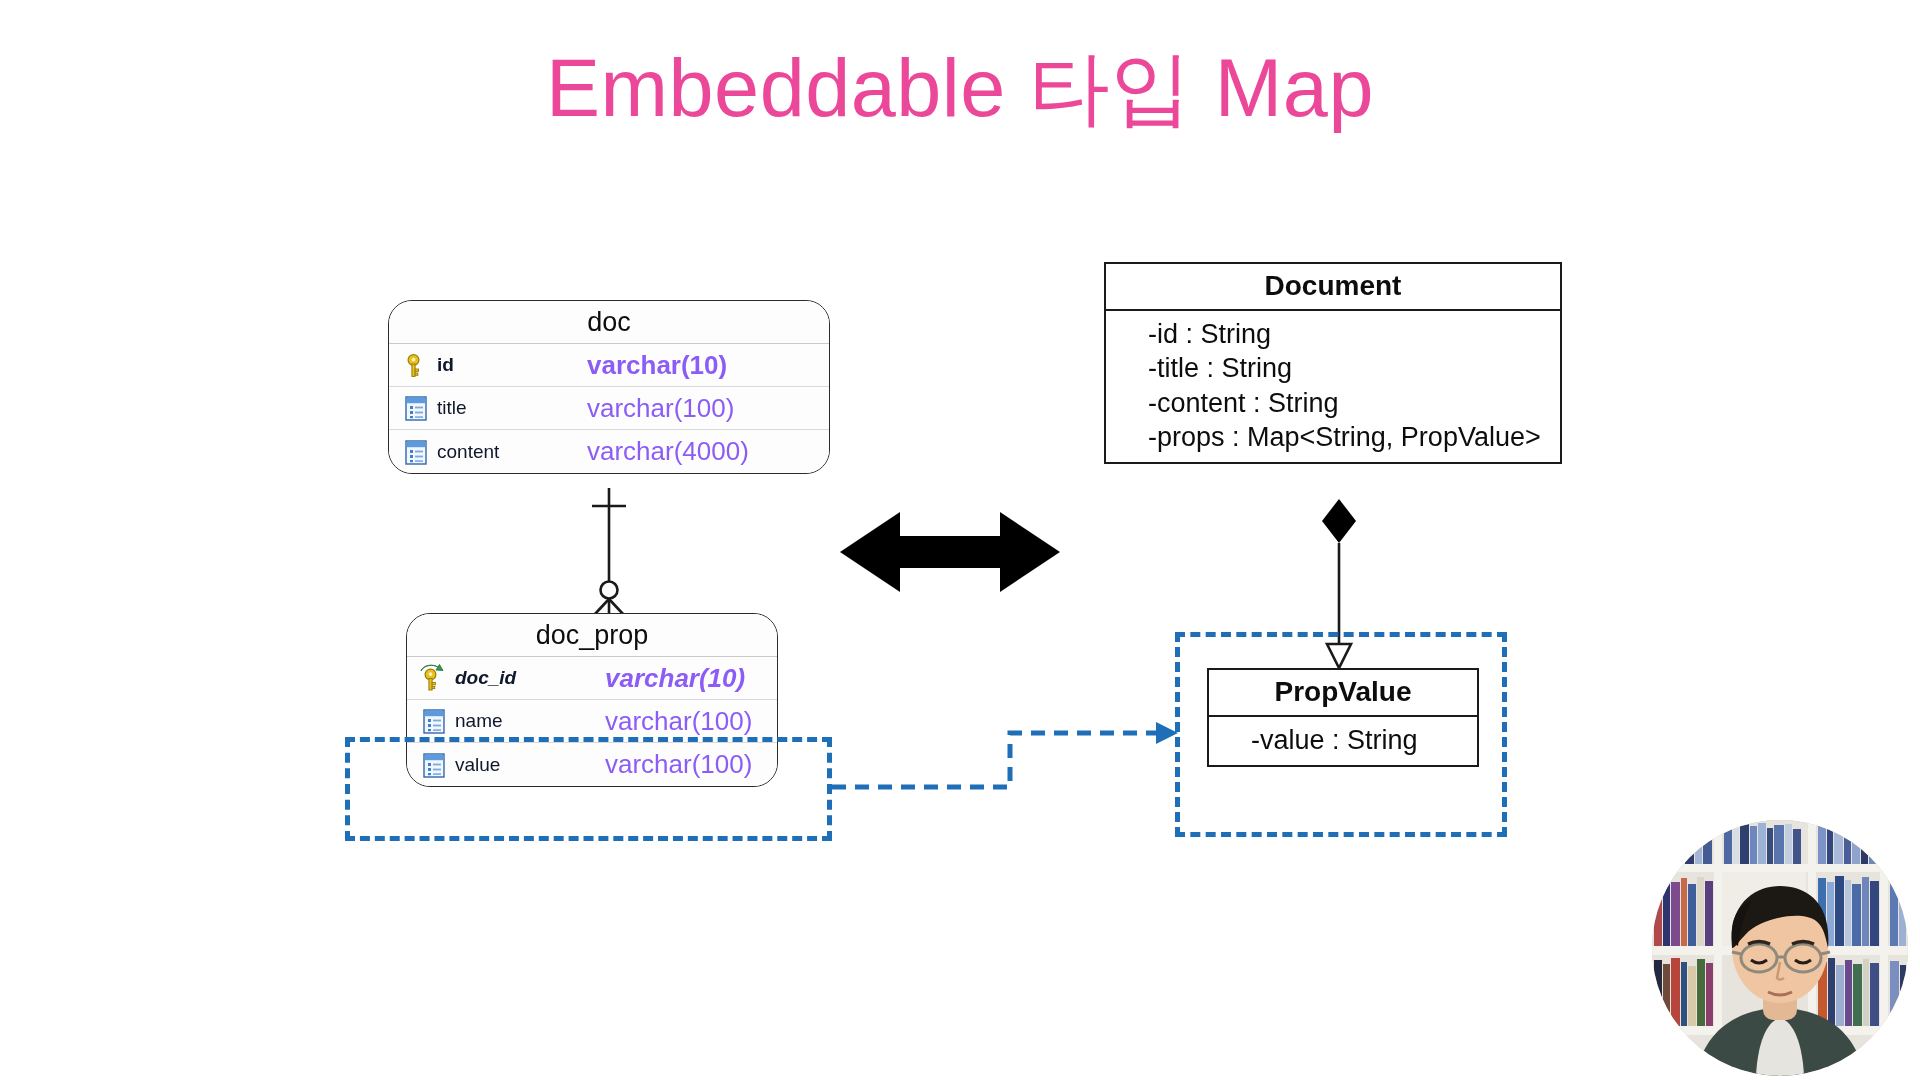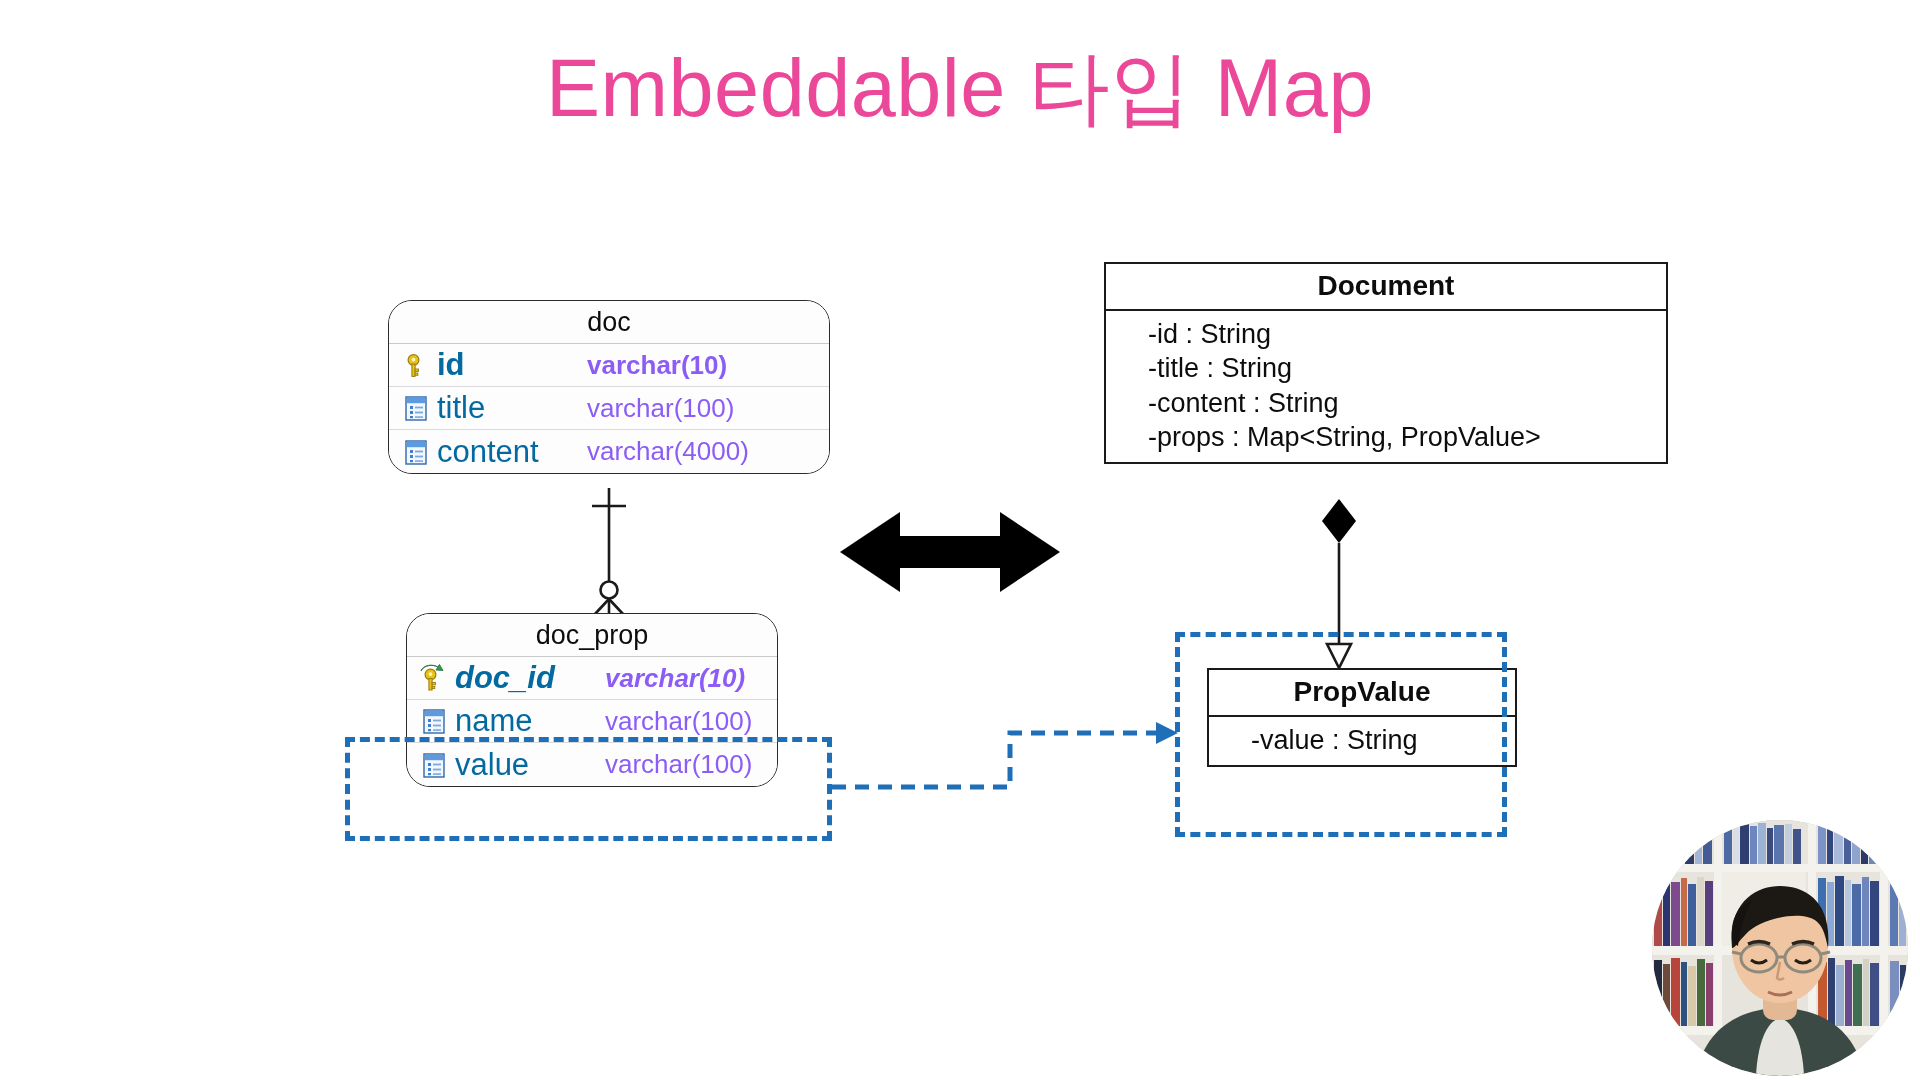--- a/index.html
+++ b/index.html
@@ -64,22 +64,22 @@
   .er-row:last-child { border-bottom: none; }
 
   .er-icon {
     width: 30px;
     height: 28px;
     flex: 0 0 30px;
     position: relative;
     margin-right: 5px;
   }
   .er-name {
-    font-size: 31px;
-    color: #0369a1;
+    font-size: 19px;
+    color: #0f172a;
     flex: 0 0 auto;
     width: 150px;
   }
   .er-type {
     font-size: 26px;
     color: #8b5cf6;
     flex: 1 1 auto;
   }
   .er-row.pk .er-name,
   .er-row.pk .er-type { font-weight: bold; }
@@ -285,31 +285,31 @@
         </svg>
       </span>
       <span class="er-name">value</span>
       <span class="er-type">varchar(100)</span>
     </div>
 
   </div>
 
   <div class="hl-box" style="left:345px; top:737px; width:487px; height:104px;"></div>
 
-  <div class="uml-class" style="left:1104px; top:262px; width:564px;">
+  <div class="uml-class" style="left:1104px; top:262px; width:458px;">
     <div class="uml-name">Document</div>
     <div class="uml-attrs">
       <div class="uml-attr">-id : String</div>
       <div class="uml-attr">-title : String</div>
       <div class="uml-attr">-content : String</div>
       <div class="uml-attr">-props : Map&lt;String, PropValue&gt;</div>
     </div>
   </div>
 
-  <div class="uml-class" style="left:1207px; top:668px; width:310px;">
+  <div class="uml-class" style="left:1207px; top:668px; width:272px;">
     <div class="uml-name">PropValue</div>
     <div class="uml-attrs">
       <div class="uml-attr">-value : String</div>
     </div>
   </div>
 
   <div class="hl-box" style="left:1175px; top:632px; width:332px; height:205px;"></div>
 
   <div id="webcam">
     <svg width="256" height="256" viewBox="0 0 256 256">

